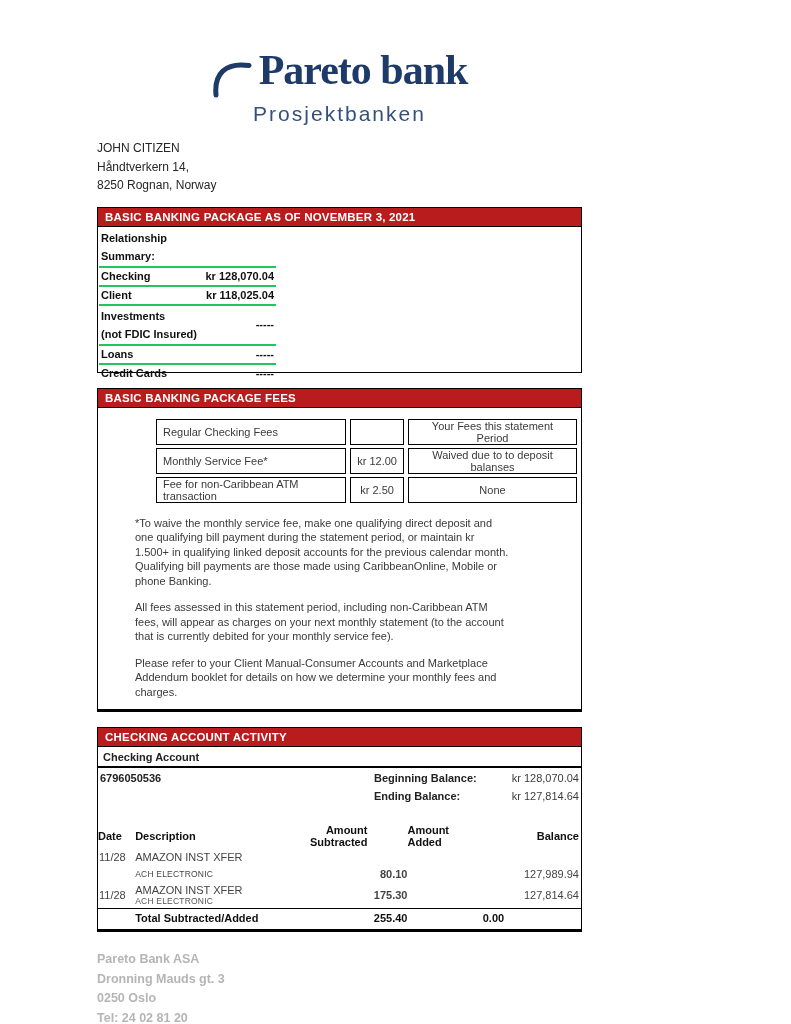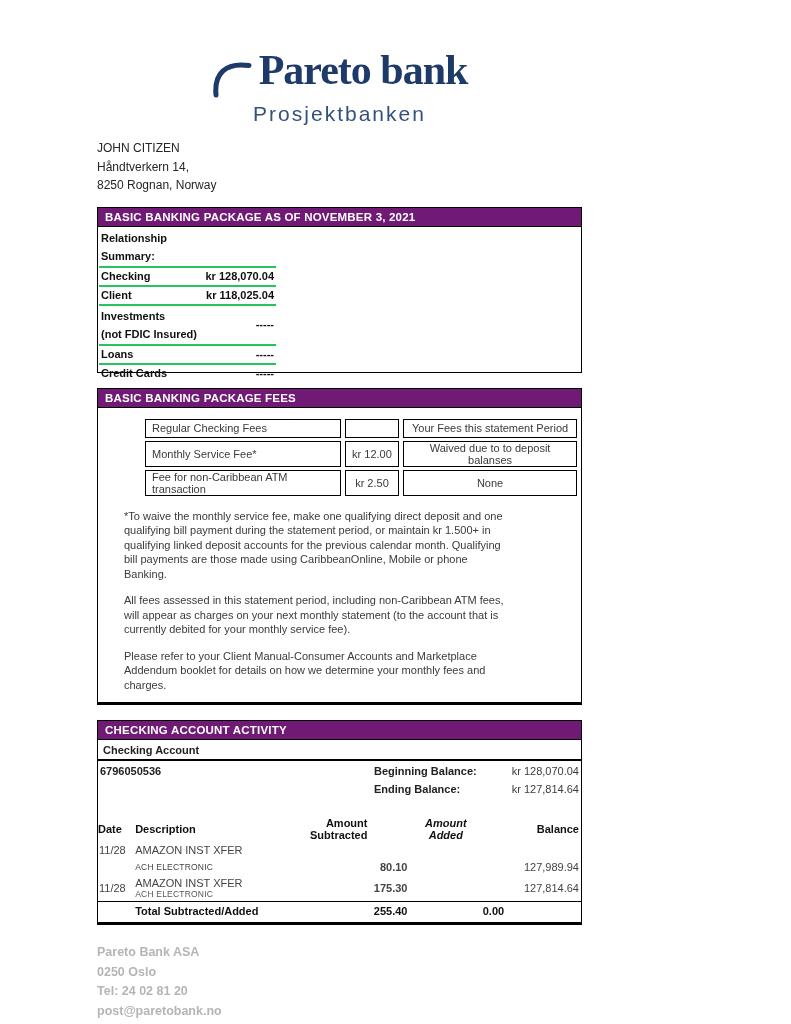--- a/index.html
+++ b/index.html
@@ -21,40 +21,40 @@
   }
   .logo-sub {
     font-size:21px; line-height:22px; color:#33517c; letter-spacing:2px; margin-top:1px;
   }
 
   
   .address { margin-top:14px; font-size:12px; line-height:18.5px; color:#262626; }
 
   
   .navybar {
-    background:#701a75; border:1px solid #000; color:#fff;
+    background:#b91c1c; border:1px solid #000; color:#fff;
     font-weight:700; font-size:11.5px; letter-spacing:0.2px;
     padding:3px 4px 3px 7px; height:20px;
   }
   .navybar.s1 { margin-top:12px; }
   .navybar.s2 { margin-top:15px; }
   .navybar.s3 { margin-top:15px; }
 
   .box { border:1.5px solid #000; border-top:none; background:#fff; }
 
   
   .box1 { height:146px; padding:1px 0 0 1px; }
   .summary { border-collapse:collapse; width:177px; font-size:11px; font-weight:700; color:#101010; }
   .summary td { padding:1px 2px; line-height:15px; height:17px; }
   .summary td.val { text-align:right; }
   .summary tr.b td { border-bottom:2px solid #22c55e; }
   .summary .two-line div { line-height:16px; padding:1px 0; }
 
   
-  .box2 { border-bottom-width:3px; padding:8px 0 8px 4px; }
+  .box2 { border-bottom-width:3px; padding:8px 0 8px 15px; }
   .fees {
     border-collapse:separate; border-spacing:4px 3px;
     margin-left:39px; font-size:11px; color:#3a3a3a;
   }
   .fees td { border:1.5px solid #000; height:19px; padding:0 6px; }
   .fees td.c1 { width:212px; }
   .fees td.c2 { width:56px; text-align:center; }
   .fees td.c3 { width:188px; text-align:center; }
   .paras { margin:10px 70px 0 22px; font-size:11px; line-height:14.5px; color:#3a3a3a; }
   .paras p { margin:0 0 12px 0; }
@@ -70,21 +70,21 @@
   .bal-val { width:95px; font-size:11px; color:#3c3c3c; text-align:right; }
 
   .txn { width:100%; border-collapse:collapse; margin-top:16px; font-size:11px; }
   .txn col.c-date { width:44px; }
   .txn col.c-desc { width:187px; }
   .txn col.c-sub  { width:143px; }
   .txn col.c-add  { width:122px; }
   .txn col.c-bal  { width:91px; }
   .txn th { font-weight:700; color:#101010; text-align:left; padding:0 0 1px 0; }
   .txn th.r-sub { text-align:right; padding-right:40px; }
-  .txn th.r-add { text-align:center; padding-right:20px;font-style:italic; }
+  .txn th.r-add { text-align:left; padding-right:20px; }
   .txn th.r-bal { text-align:right; padding-right:2px; }
   .txn td { padding:0; color:#444; }
   .txn td.date { padding-left:1px; vertical-align:top; }
   .txn td.num { text-align:right;font-weight:bold; }
   .txn td.bal { text-align:right; padding-right:2px; }
   .txn .r1a td { padding-top:2px; }
   .txn .r1b td { padding-top:5px; padding-bottom:3px; }
   .method { font-size:8.5px; color:#555; letter-spacing:0.2px; }
   .txn .r2 td { padding-top:1px; padding-bottom:2px; vertical-align:middle; }
   .txn tr.total td {
@@ -252,18 +252,19 @@
         <td class="num">255.40</td>
         <td class="num">0.00</td>
         <td class="bal"></td>
       </tr>
     </tbody>
       </table>
   </div>
 
   <div class="footer">
     <div>Pareto Bank ASA</div>
+    <div>Dronning Mauds gt. 3</div>
     <div>0250 Oslo</div>
     <div>Tel: 24 02 81 20</div>
     <div>post@paretobank.no</div>
   </div>
 
 </div>
 
 </body></html>

